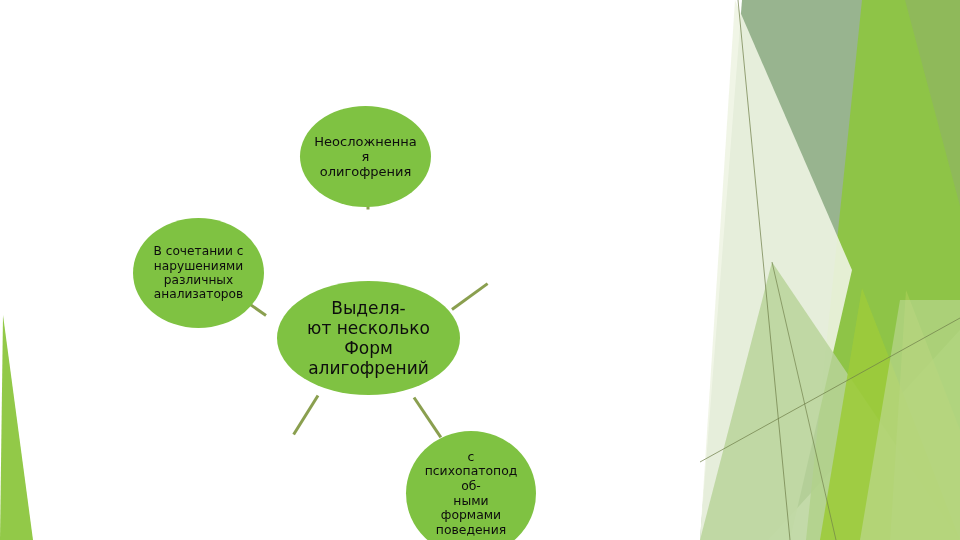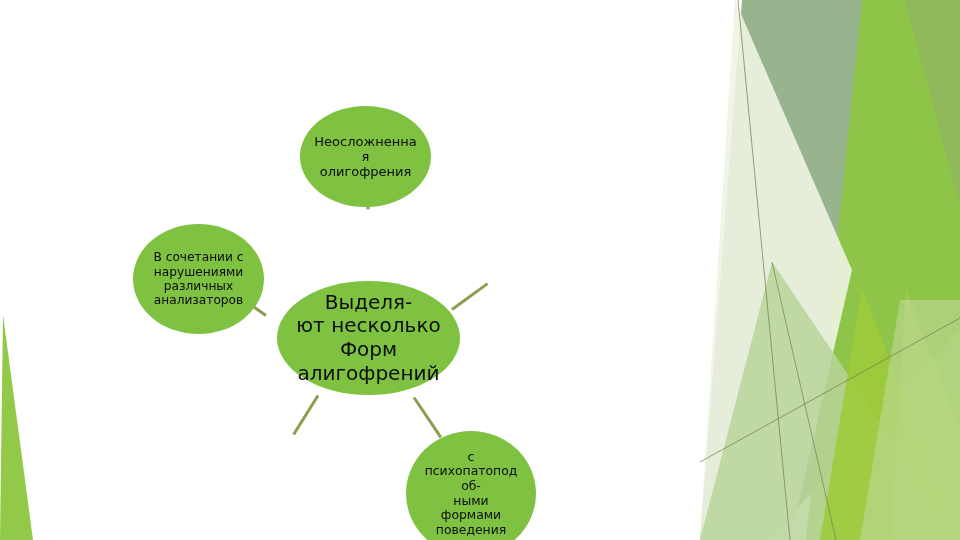--- a/index.html
+++ b/index.html
@@ -52,29 +52,29 @@
     box-sizing: border-box;
   }
   .node .node-label {
     display: block;
     white-space: pre-line;
     line-height: 1.18;
     padding: 0 6px;
   }
 
   #node-center { left: 277px; top: 245px; width: 183px; height: 114px; }
-  #node-center .node-label { font-size: 20px; }
+  #node-center .node-label { font-size: 17px; }
 
   #node-top { left: 300px; top: 70px; width: 131px; height: 101px; }
   #node-top .node-label { font-size: 13px; }
 
   #node-right { left: 473px; top: 195px; width: 129px; height: 112px; }
   #node-right .node-label { font-size: 12.4px; }
 
-  #node-left { left: 133px; top: 188px; width: 131px; height: 110px; justify-content: center; }
+  #node-left { left: 133px; top: 182px; width: 131px; height: 110px; justify-content: center; }
   #node-left .node-label { font-size: 12.2px; }
 
   #node-bottom-center { left: 406px; top: 395px; width: 130px; height: 125px; }
   #node-bottom-center .node-label { font-size: 12.4px; }
 
   #node-bottom-left { left: 205px; top: 392px; width: 125px; height: 119px; }
   #node-bottom-left .node-label { font-size: 12.4px; }
 </style>
 </head>
 <body>

